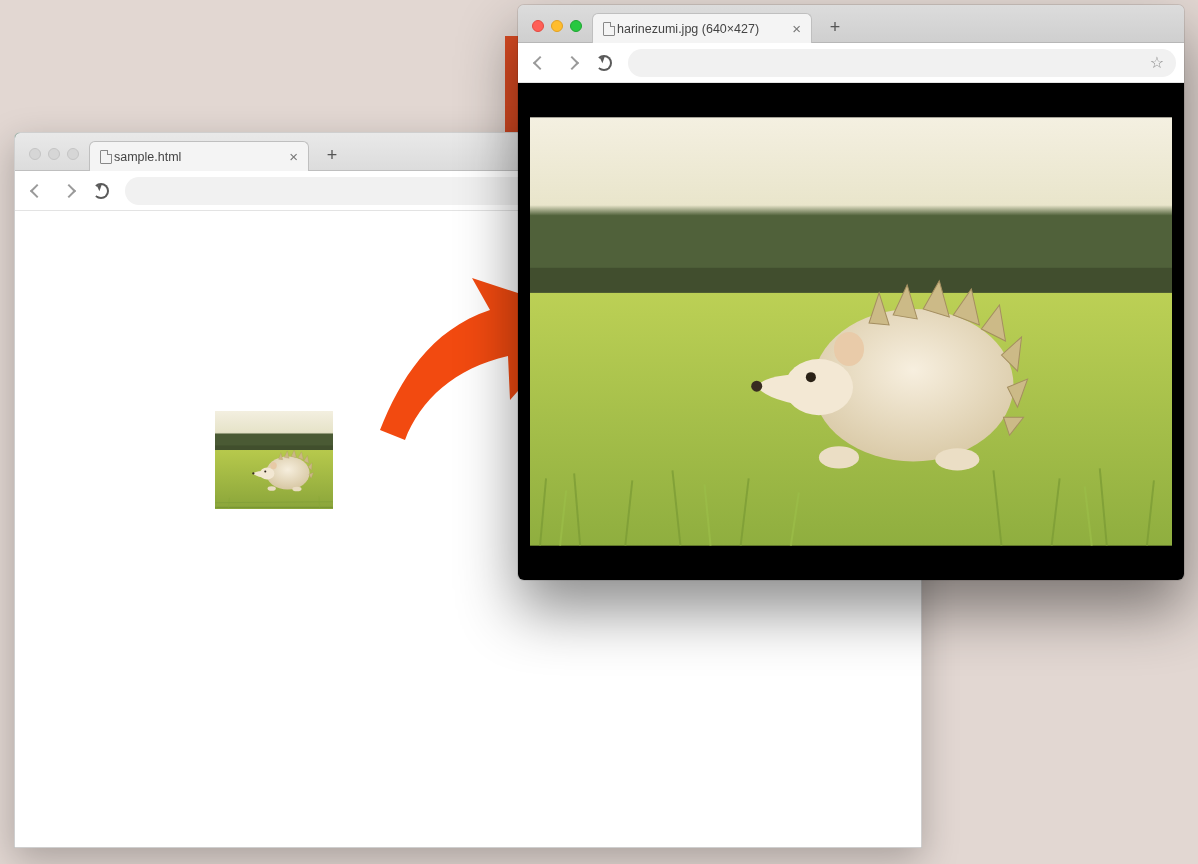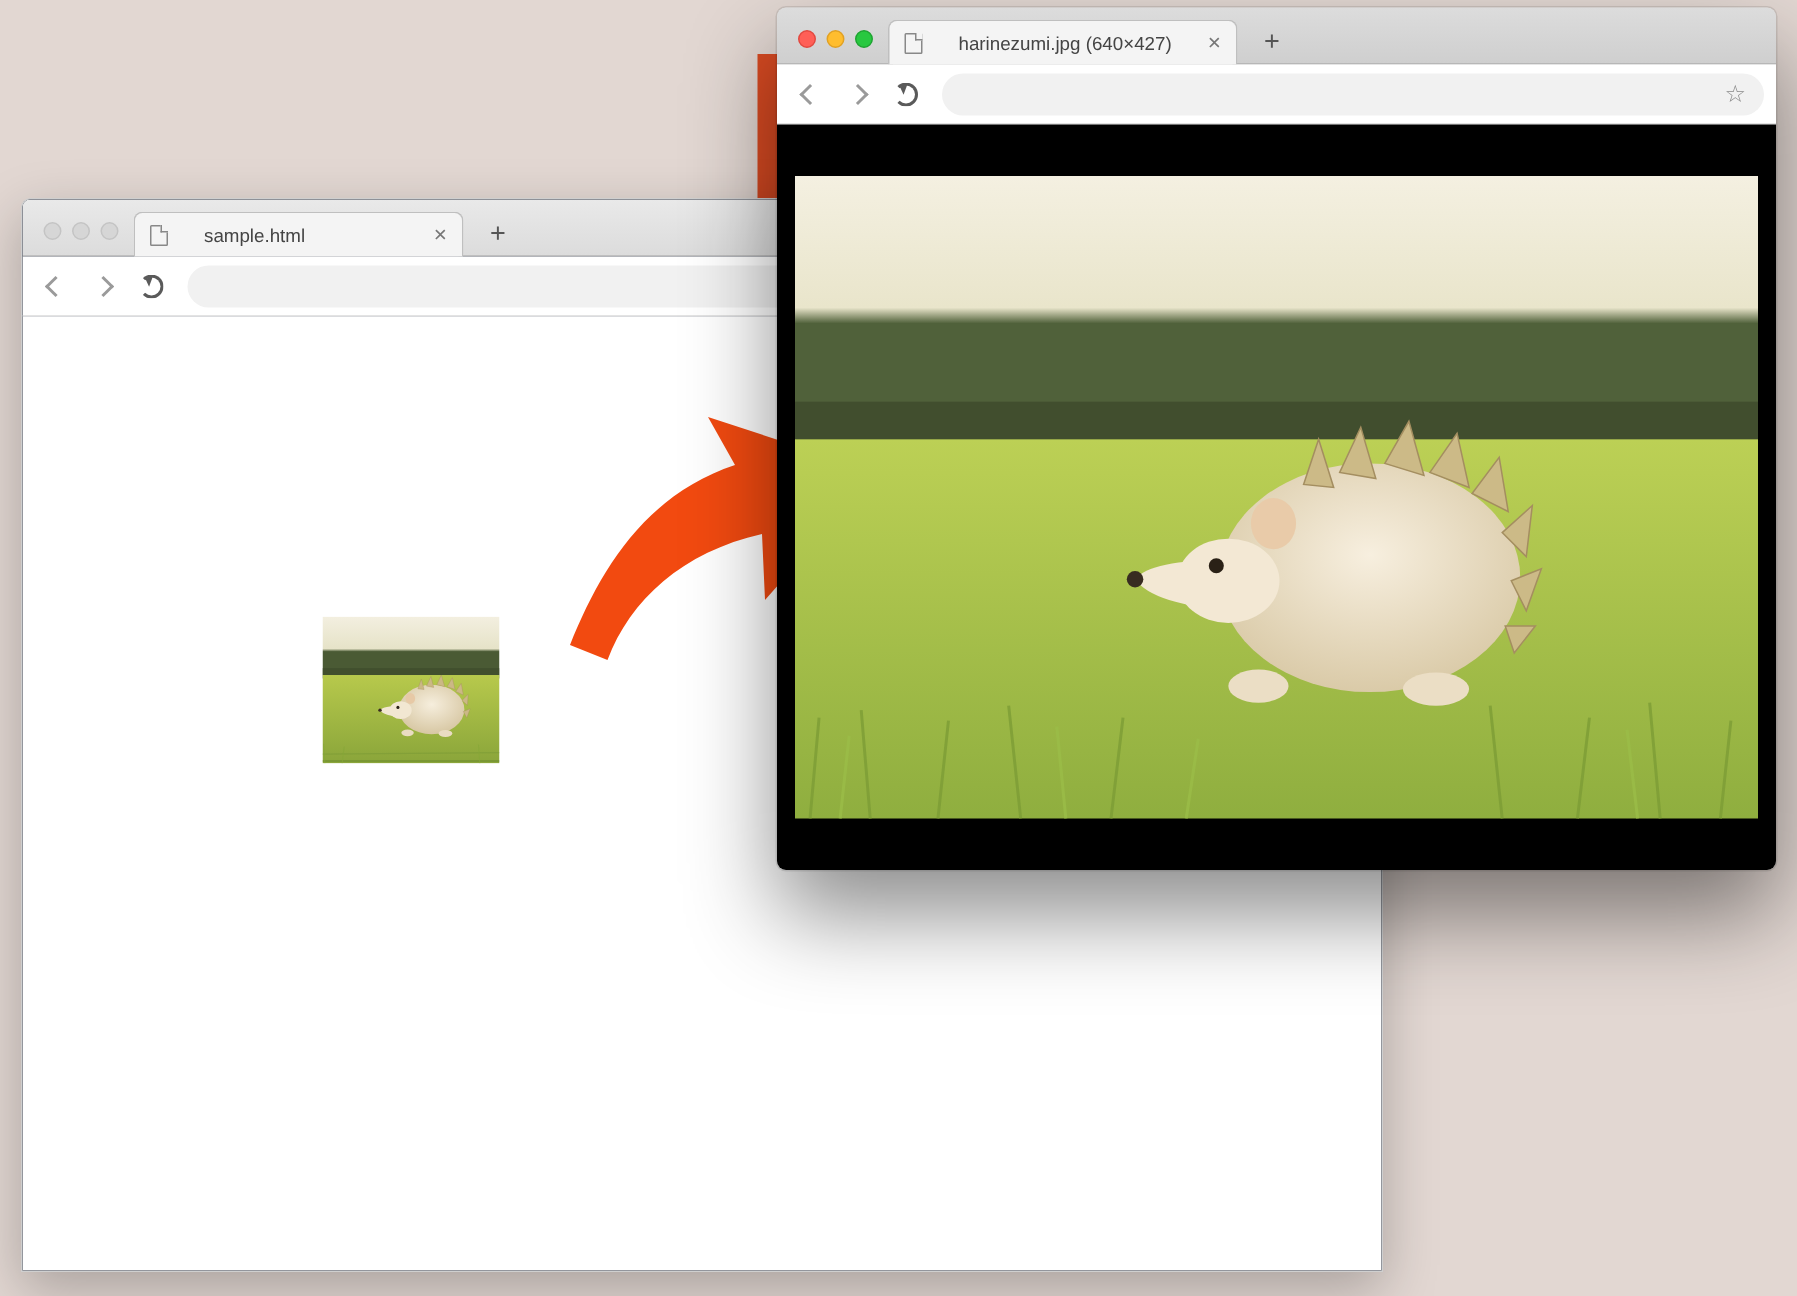--- a/index.html
+++ b/index.html
@@ -24,21 +24,21 @@
     background: #d84a22;
   }
 
   
   .window1 {
     position: absolute;
     left: 14px;
     top: 132px;
     width: 908px;
     height: 716px;
-    background: #0f172a;
+    background: #14532d;
     border: 1px solid #cfcfcf;
     border-radius: 6px 6px 0 0;
     box-shadow: 0 12px 36px rgba(0,0,0,0.25);
     overflow: hidden;
   }
   .w1-tabbar {
     height: 38px;
     background: linear-gradient(#e9e9e9,#dcdcdc);
     border-bottom: 1px solid #bfbfbf;
     display: flex;
@@ -57,21 +57,21 @@
     height: 30px;
     min-width: 220px;
     background: #f4f4f4;
     border: 1px solid #bfbfbf;
     border-bottom: none;
     border-radius: 6px 6px 0 0;
     margin-bottom: -1px;
     display: flex;
     align-items: center;
     padding: 0 10px;
-    gap: 24px;
+    gap: 2px;
     color: #555;
   }
   .tab .file-ico {
     width: 12px; height: 14px;
     border: 1px solid #888;
     border-radius: 1px;
     position: relative;
   }
   .tab .file-ico::after {
     content:"";

